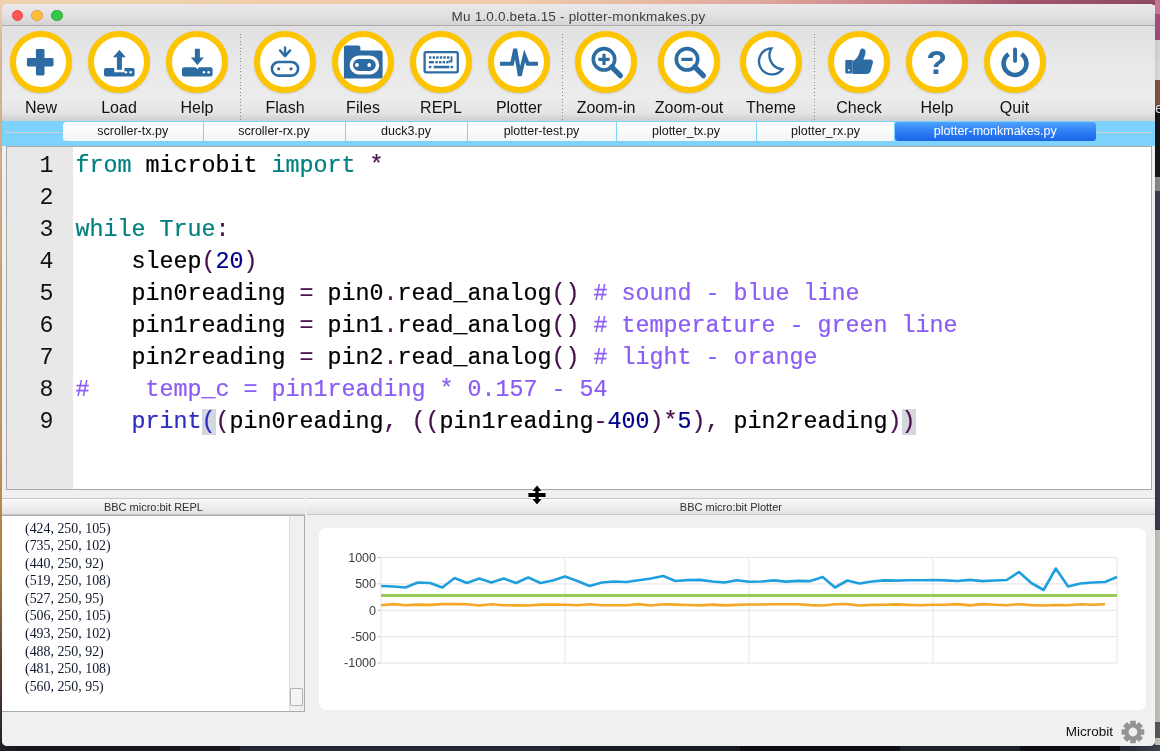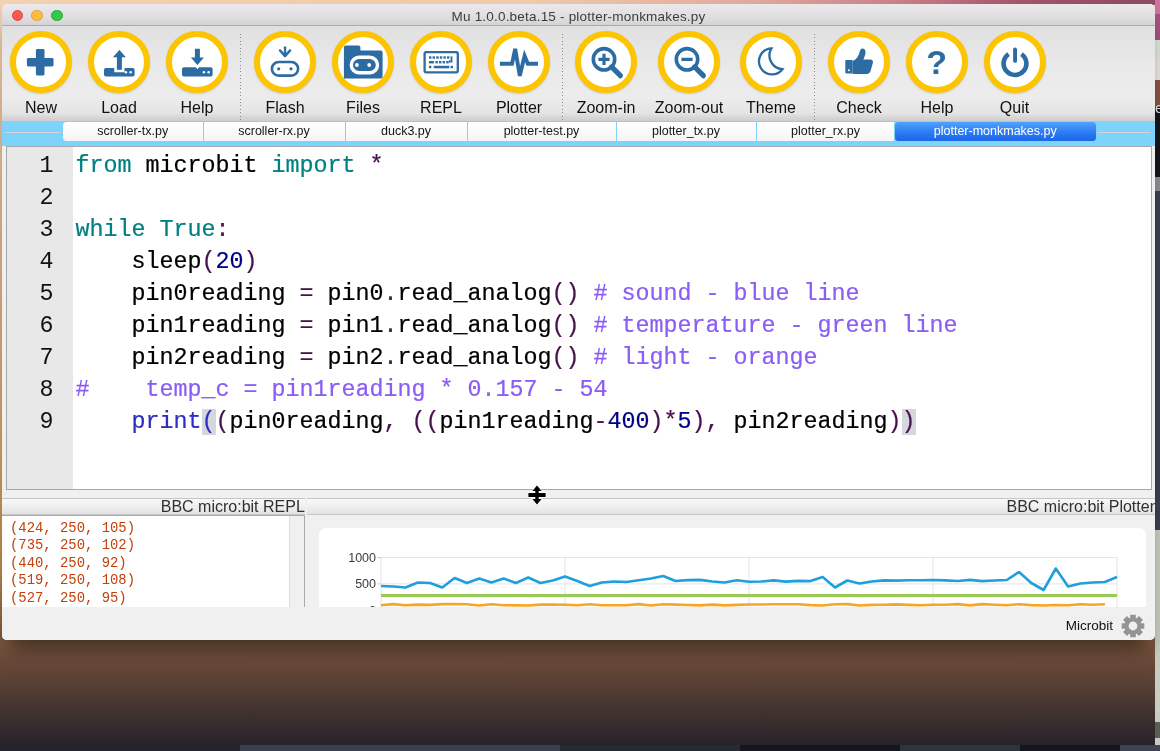--- a/index.html
+++ b/index.html
@@ -1,21 +1,21 @@
 <!DOCTYPE html>
 <html><head>
 <meta charset="utf-8">
 <style>
 * { margin:0; padding:0; box-sizing:border-box; }
 html,body { width:1160px; height:751px; overflow:hidden; font-family:"Liberation Sans",sans-serif; }
 #desktop { position:absolute; left:0; top:0; width:1160px; height:751px;
   background:linear-gradient(180deg,#f0cfae 0%,#e2b68a 30%,#d2a066 60%,#bd8a4e 76%,#6a4a3a 88%,#222028 100%); }
 #deskright { position:absolute; left:1155px; top:0; width:5px; height:751px; }
 #deskbottom { position:absolute; left:0; top:745px; width:1160px; height:6px; background:#16161e; }
-#win { position:absolute; left:2px; top:4px; width:1153px; height:636px; background:#f0f0f0;
+#win { position:absolute; left:2px; top:4px; width:1153px; height:742px; background:#f0f0f0;
   border-radius:5px; box-shadow:0 16px 20px -8px rgba(0,0,0,.5); overflow:hidden; }
 
 #titlebar { position:absolute; left:0; top:0; width:100%; height:21.5px;
   background:linear-gradient(180deg,#ebe9eb 0%,#dedcde 70%,#d4d2d4 100%);
   border-bottom:1px solid #acaaac; border-radius:5px 5px 0 0; }
 .tl { position:absolute; top:5.7px; width:11.5px; height:11.5px; border-radius:50%; }
 #tl1 { left:9.8px; background:#fc5753; border:0.5px solid #e2443e; }
 #tl2 { left:29.1px; background:#fdbc40; border:0.5px solid #e0a334; }
 #tl3 { left:49.4px; background:#34c84a; border:0.5px solid #27aa35; }
 #wtitle { position:absolute; top:1.5px; left:0; width:100%; text-align:center; font-size:13.5px;
@@ -51,25 +51,25 @@
 .op { color:#46114c; }
 .cm { color:#8b5cf6; }
 .fn { color:#2e2ec4; }
 .hl { background:#d4d7de; }
 
 #split { position:absolute; left:0; top:485.5px; width:100%; height:8px; background:#f0f0f0; }
 
 .phead { position:absolute; top:493.5px; height:17px;
   background:linear-gradient(180deg,#f9f9f9 0%,#ececec 60%,#e3e3e3 100%);
   border:1px solid #c6c6c6; border-left:none; border-right:none;
-  font-size:16px; color:#303030; text-align:right; line-height:16px; }
+  font-size:11px; color:#303030; text-align:center; line-height:16px; }
 #repl { position:absolute; left:0; top:510.5px; width:302.8px; height:197.5px; background:#fff;
   border:1px solid #aaa; border-left:none; }
-#repltext { position:absolute; left:8px; top:4px; font-family:Liberation Mono, monospace;
-  font-size:13.9px; line-height:17.6px; color:#c2410c; white-space:pre; }
+#repltext { position:absolute; left:23px; top:4px; font-family:Liberation Serif, serif;
+  font-size:13.9px; line-height:17.6px; color:#0f172a; white-space:pre; }
 #replsb { position:absolute; right:0; top:0; width:14.5px; height:100%; background:#f0f0f0;
   border-left:1px solid #dcdcdc; }
 #replthumb { position:absolute; right:0.5px; bottom:5px; width:13px; height:18px;
   background:#f4f4f4; border:1px solid #b2b2b2; border-radius:1px; }
 #plotcanvas { position:absolute; left:316.5px; top:524px; width:827px; height:181.5px;
   background:#fff; border-radius:7px; }
 
 #status { position:absolute; left:0; bottom:0; width:100%; height:33.5px; background:#f0f0f0; }
 #mblabel { position:absolute; right:42px; bottom:7px; font-size:13.5px; color:#111; }
 </style>

